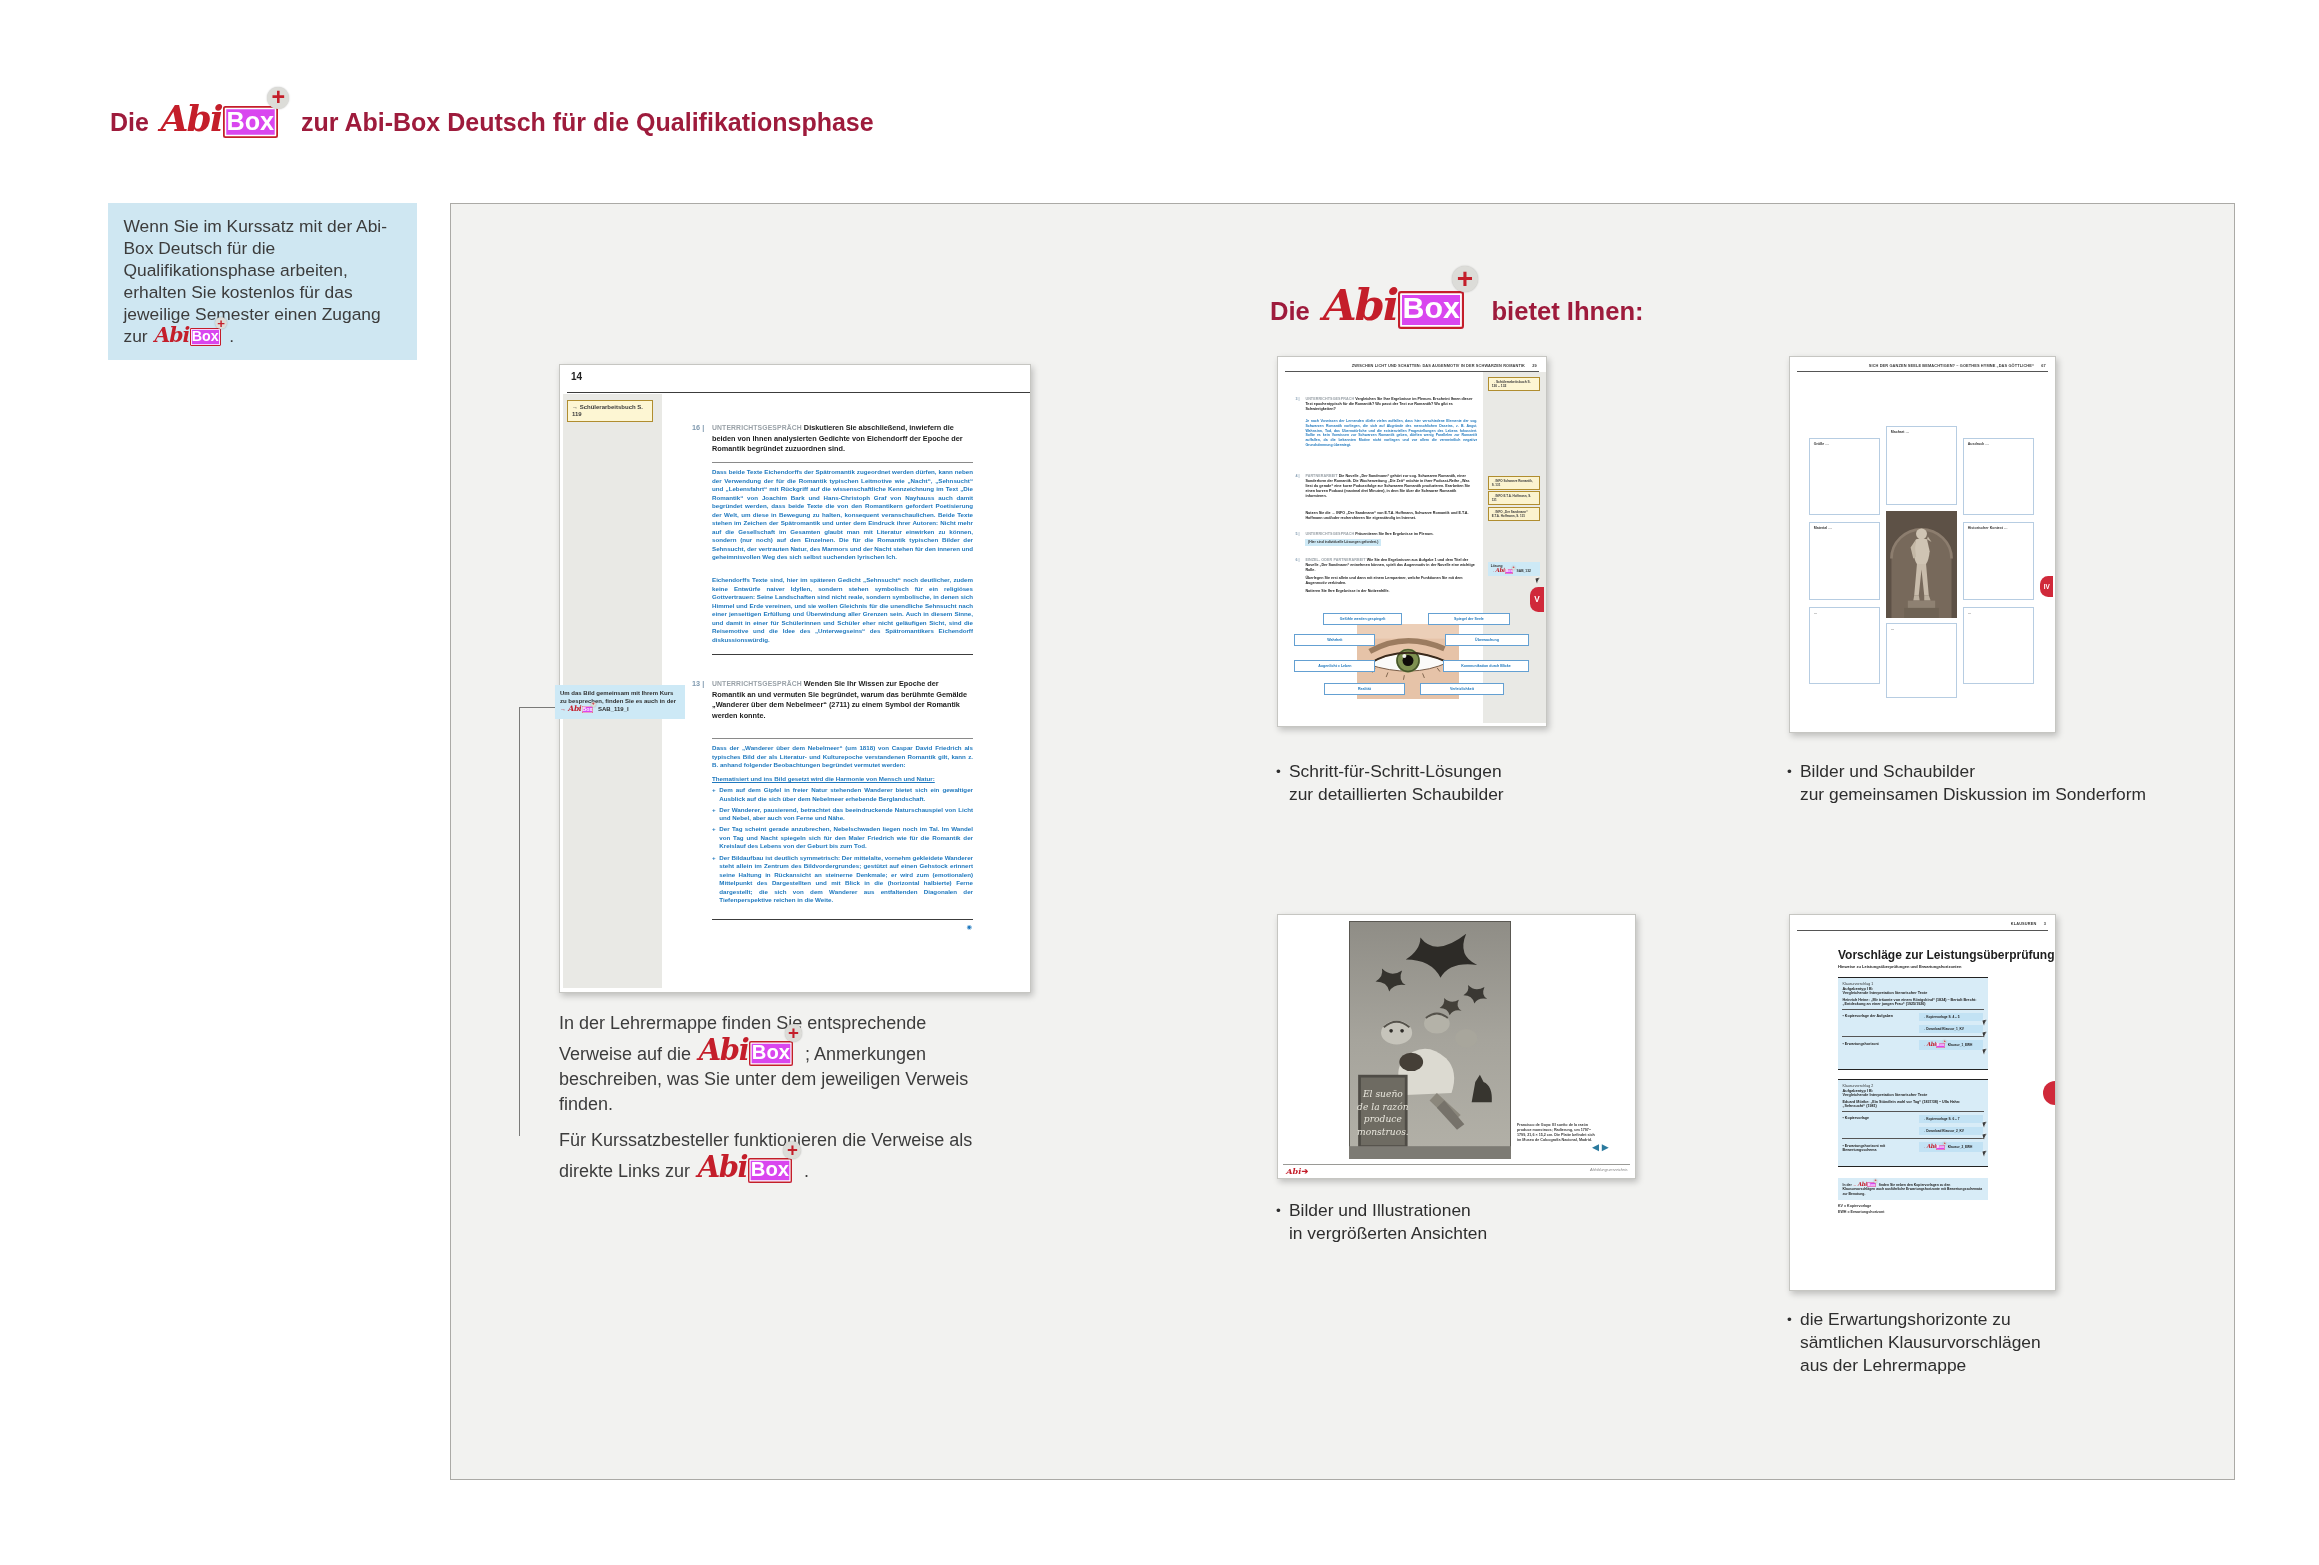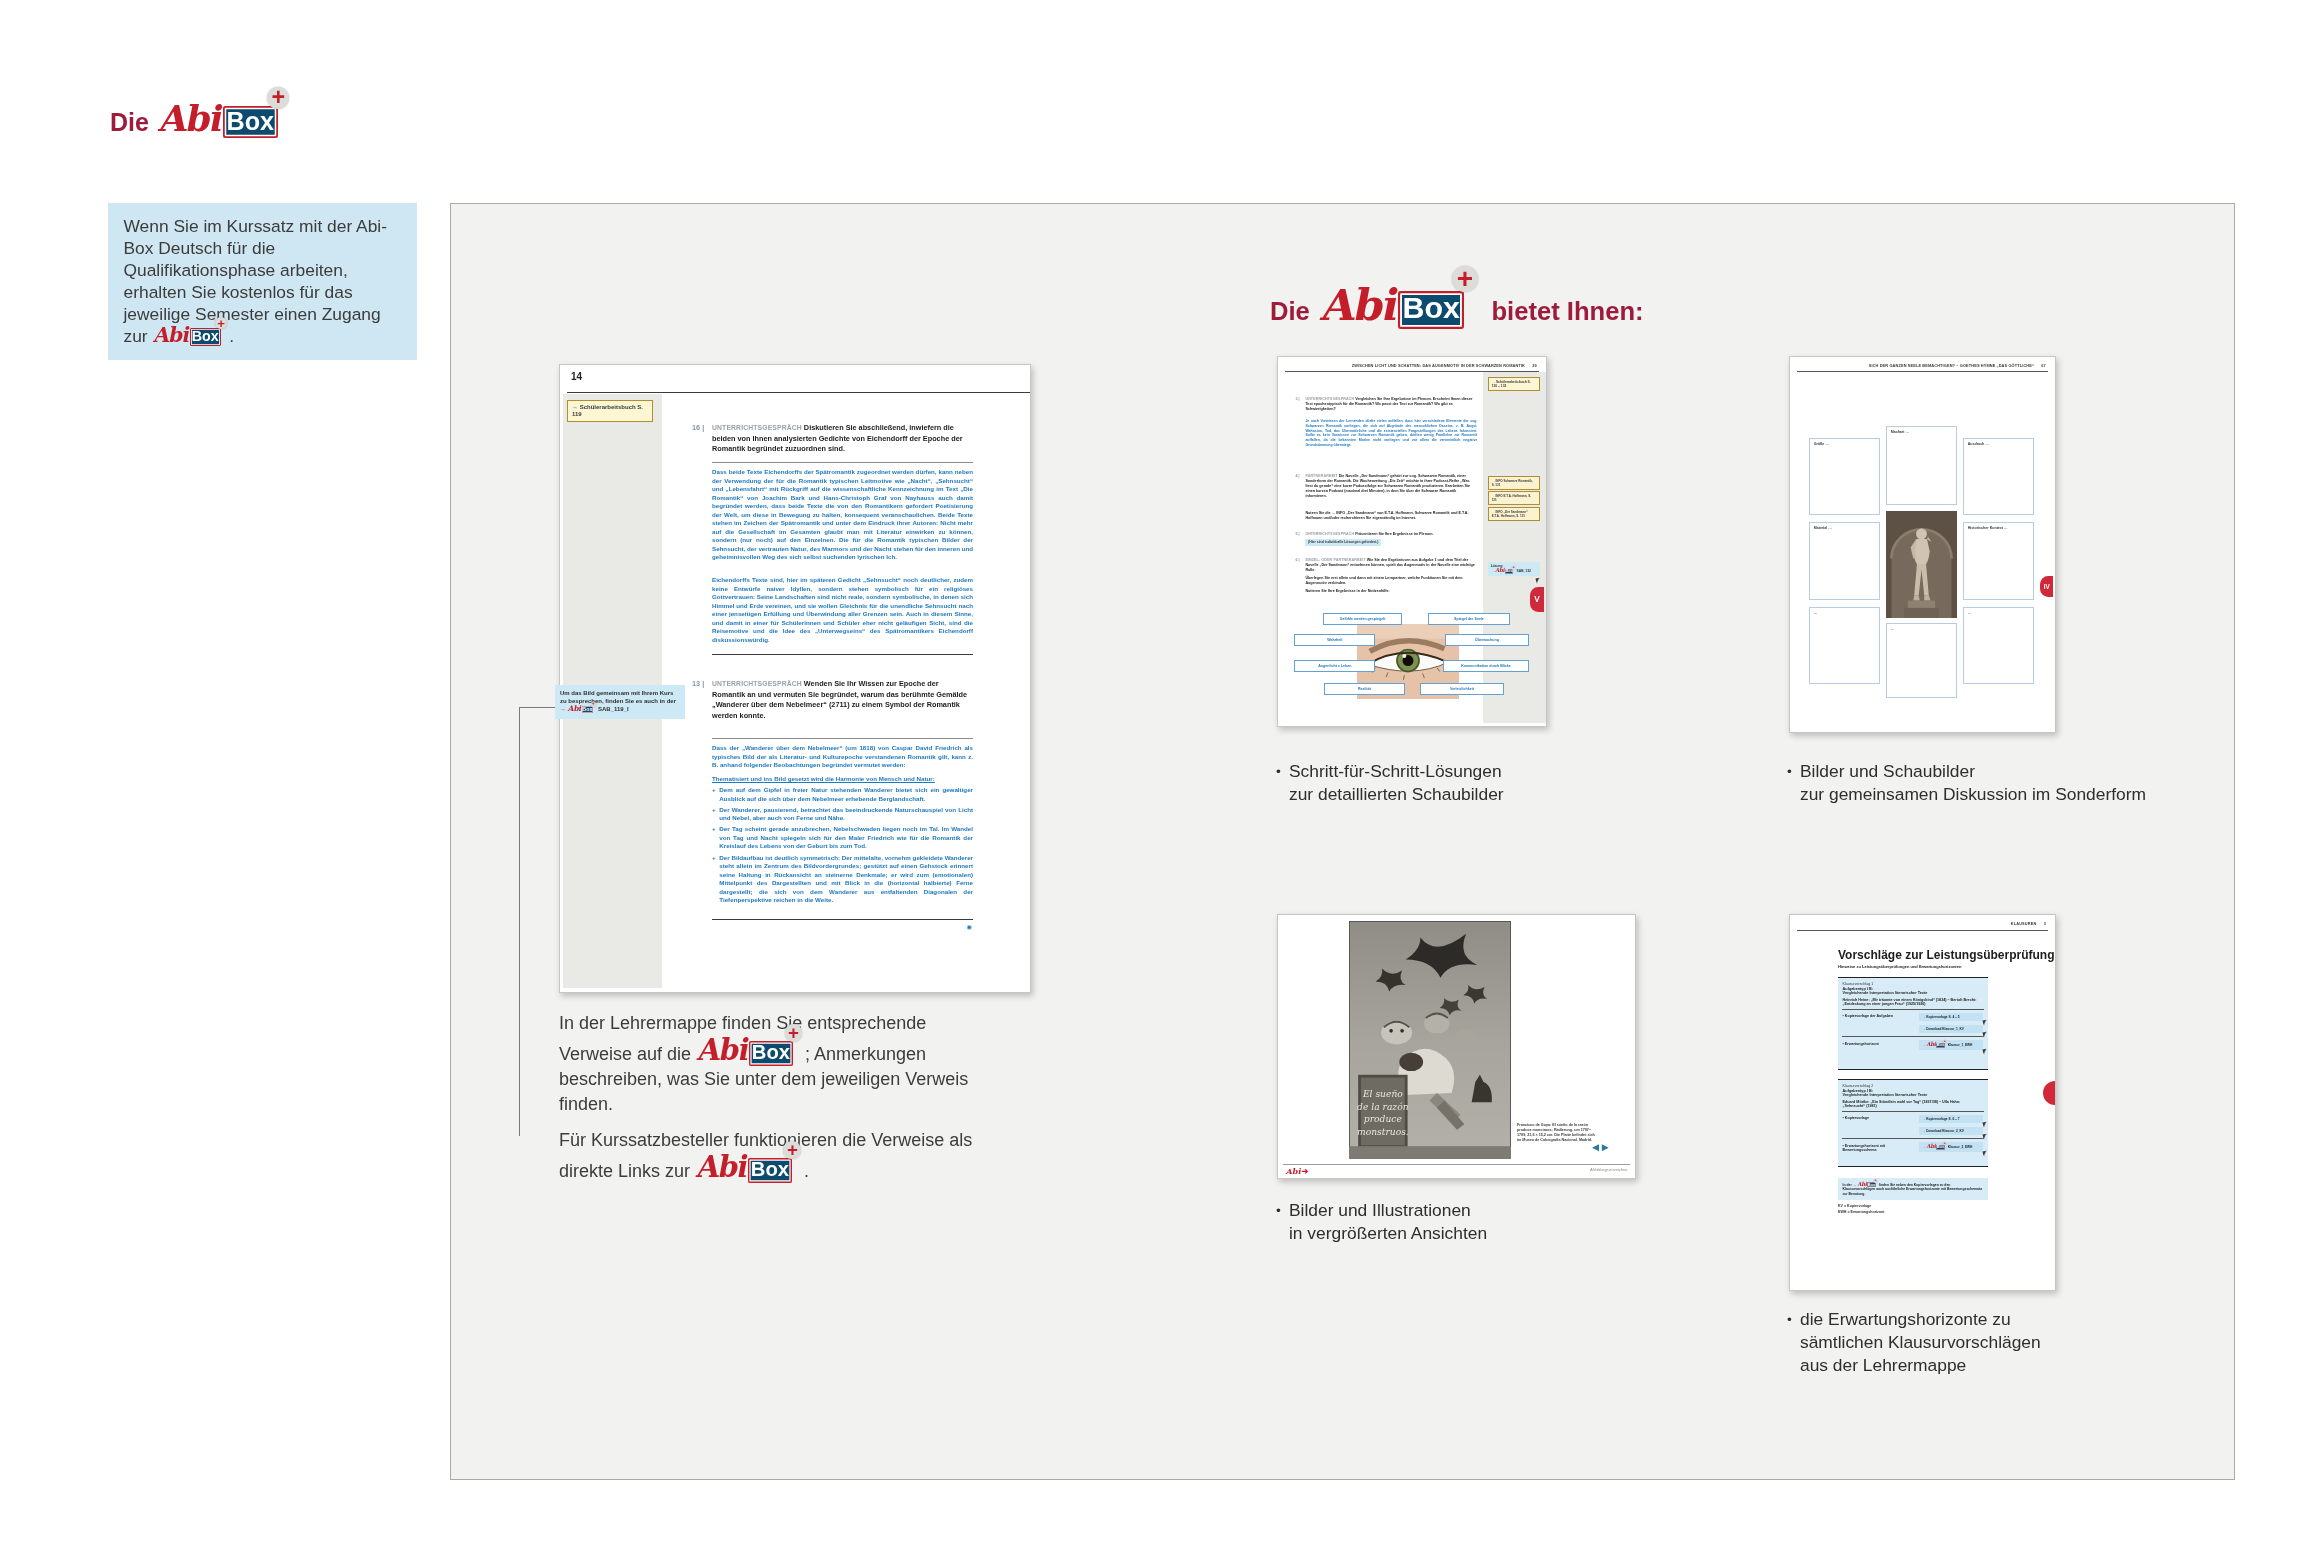--- a/index.html
+++ b/index.html
@@ -4,21 +4,21 @@
 <style>
 *{margin:0;padding:0;box-sizing:border-box}
 html,body{background:#fff}
 body{font-family:"Liberation Sans",sans-serif;color:#2e2e2e}
 .canvas{position:relative;width:2320px;height:1565px;background:#fff;overflow:hidden}
 .abs{position:absolute}
 
 
 .abilogo{position:relative;display:inline-block;line-height:1;white-space:nowrap;margin:0 .55em 0 .12em;vertical-align:baseline}
 .abilogo .a{font-family:"DejaVu Serif",serif;font-style:italic;font-weight:bold;color:#c41e2a;font-size:1.32em;letter-spacing:-.05em}
-.abilogo .b{display:inline-block;background:#0c4a6e;color:#fff;font-weight:bold;font-style:normal;font-size:.92em;line-height:1.15;padding:.02em .14em .08em;border-radius:.1em;box-shadow:inset 0 0 0 .07em #c41e2a,inset 0 0 0 .13em #fff;margin-left:.04em;vertical-align:.05em}
+.abilogo .b{display:inline-block;background:#d946ef;color:#fff;font-weight:bold;font-style:normal;font-size:.92em;line-height:1.15;padding:.02em .14em .08em;border-radius:.1em;box-shadow:inset 0 0 0 .07em #c41e2a,inset 0 0 0 .13em #fff;margin-left:.04em;vertical-align:.05em}
 .abilogo .p{position:absolute;top:-.62em;right:-.5em;width:.95em;height:.95em;background:#dcdcd8;border-radius:50%;color:#c41e2a;font-weight:bold;font-style:normal;font-size:.85em;display:flex;align-items:center;justify-content:center;box-shadow:0 0 1.8px rgba(0,0,0,.25)}
 .lg{font-size:27.4px}.xl{font-size:33px}.md{font-size:22px}.sm{font-size:15.5px}.xs{font-size:5.8px}.xxs{font-size:4.2px}
 
 
 .page-title{display:flex;align-items:baseline;gap:8.2px;font-size:25px;font-weight:bold;color:#9e1b3c}
 .info-box{background:#cfe7f2;color:#3c3c3c;font-size:17.4px;line-height:22px;padding:12px 15.5px}
 .offer-heading{display:flex;align-items:baseline;gap:9.1px;font-size:25.6px;font-weight:bold;color:#9e1b3c}
 .main-panel{background:#f2f2f0;border:0.9px solid #abaaa6}
 .lehrermappe{font-size:18px;line-height:25px;color:#3c3c3c}
 .lehrermappe p{margin-bottom:11px}
@@ -77,20 +77,21 @@
 .abi-mini{position:absolute;color:#c41e2a;font-weight:bold;font-style:italic;font-family:"DejaVu Serif",serif}
 </style>
 </head>
 <body>
 
 <div class="canvas">
 
   <div class="page-title abs" style="left:110px;top:101px">
     <span>Die</span>
     <span class="abilogo lg"><i class="a">Abi</i><i class="b">Box</i><i class="p">+</i></span>
+    <span>zur Abi-Box Deutsch für die Qualifikationsphase</span>
   </div>
 
   <div class="info-box abs" style="left:108px;top:203px;width:309px;height:157px">
     <span>Wenn Sie im Kurssatz mit der Abi-Box Deutsch für die Qualifikationsphase arbeiten, erhalten Sie kostenlos für das jeweilige Semester einen Zugang zur</span>
     <span class="abilogo sm"><i class="a">Abi</i><i class="b">Box</i><i class="p">+</i></span><span>.</span>
   </div>
 
   <div class="main-panel abs" style="left:450px;top:203px;width:1785px;height:1277px"></div>
 
   <div class="connector abs" style="left:519px;top:707px;width:37px;height:0.9px"></div>

